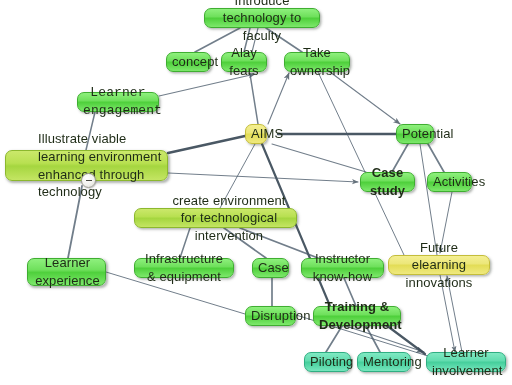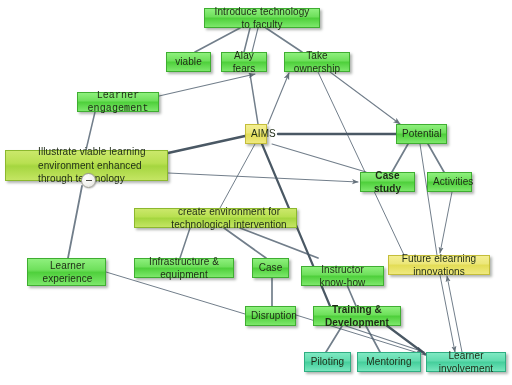--- a/index.html
+++ b/index.html
@@ -18,27 +18,27 @@
   #edge-layer {
     position: absolute;
     left: 0;
     top: 0;
     width: 512px;
     height: 385px;
   }
   .node {
     position: absolute;
     box-sizing: border-box;
-    border-radius: 0;
+    border-radius: 7px;
     display: flex;
     align-items: center;
     justify-content: center;
     text-align: center;
     padding: 2px 5px;
-    font-size: 10px;
+    font-size: 13px;
     line-height: 1.35;
     color: #1e2b16;
     letter-spacing: 0.1px;
     box-shadow: 1.5px 1.5px 2.5px rgba(60,70,60,0.40);
     z-index: 5;
     user-select: none;
   }
   .node span {
     display: block;
     width: 100%;
@@ -134,74 +134,74 @@
         <line x1="440" y1="275" x2="455" y2="352" stroke="#4a5a6a" stroke-width="1" stroke-linecap="round" opacity="0.78" marker-end="url(#arrowhead)"></line>
         <line x1="462" y1="352" x2="447" y2="276" stroke="#4a5a6a" stroke-width="1" stroke-linecap="round" opacity="0.78" marker-end="url(#arrowhead)"></line>
       </g>
   </svg>
 
   <div id="nodes-group">
       <div class="node c-green" style="left: 204px; top: 8px; width: 116px; height: 20px;">
         <span>Introduce technology to faculty</span>
       </div>
       <div class="node c-green" style="left: 166px; top: 52px; width: 45px; height: 20px;">
-        <span>viable</span>
+        <span>concept</span>
       </div>
       <div class="node c-green" style="left: 221px; top: 52px; width: 46px; height: 20px;">
         <span>Alay fears</span>
       </div>
       <div class="node c-green" style="left: 284px; top: 52px; width: 66px; height: 20px;">
         <span>Take ownership</span>
       </div>
       <div class="node c-green" style="left: 77px; top: 92px; width: 82px; height: 20px; font-family: Liberation Mono, monospace;">
         <span>Learner engagement</span>
       </div>
       <div class="node c-yellow" style="left: 245px; top: 124px; width: 22px; height: 20px;">
         <span>AIMS</span>
       </div>
-      <div class="node c-green" style="left: 396px; top: 124px; width: 51px; height: 20px;">
+      <div class="node c-green" style="left: 396px; top: 124px; width: 38px; height: 20px;">
         <span>Potential</span>
       </div>
       <div class="node c-yellowgreen left-align" style="left: 5px; top: 150px; width: 163px; height: 31px;">
         <span>Illustrate viable learning environment enhanced through technology</span>
       </div>
       <div class="node c-green" style="left: 360px; top: 172px; width: 55px; height: 20px; font-weight: bold;">
         <span>Case study</span>
       </div>
       <div class="node c-green" style="left: 427px; top: 172px; width: 45px; height: 20px;">
         <span>Activities</span>
       </div>
       <div class="node c-yellowgreen" style="left: 134px; top: 208px; width: 163px; height: 20px;">
         <span>create environment for technological intervention</span>
       </div>
       <div class="node c-green" style="left: 134px; top: 258px; width: 100px; height: 20px;">
         <span>Infrastructure &amp; equipment</span>
       </div>
       <div class="node c-green" style="left: 252px; top: 258px; width: 37px; height: 20px;">
         <span>Case</span>
       </div>
-      <div class="node c-green" style="left: 301px; top: 266px; width: 83px; height: 20px; justify-content: center;">
+      <div class="node c-green" style="left: 301px; top: 258px; width: 83px; height: 20px; justify-content: center;">
         <span>Instructor know-how</span>
       </div>
       <div class="node c-green" style="left: 27px; top: 258px; width: 79px; height: 28px; padding-left: 7px;">
         <span>Learner experience</span>
       </div>
       <div class="node c-yellow" style="left: 388px; top: 255px; width: 102px; height: 20px;">
         <span>Future elearning innovations</span>
       </div>
       <div class="node c-green" style="left: 245px; top: 306px; width: 51px; height: 20px;">
         <span>Disruption</span>
       </div>
       <div class="node c-green" style="left: 313px; top: 306px; width: 88px; height: 20px; font-weight: bold;">
         <span>Training &amp; Development</span>
       </div>
       <div class="node c-teal" style="left: 304px; top: 352px; width: 47px; height: 20px;">
         <span>Piloting</span>
       </div>
-      <div class="node c-teal" style="left: 357px; top: 352px; width: 64px; height: 20px;">
+      <div class="node c-teal" style="left: 357px; top: 352px; width: 54px; height: 20px;">
         <span>Mentoring</span>
       </div>
       <div class="node c-teal" style="left: 426px; top: 352px; width: 80px; height: 20px;">
         <span>Learner involvement</span>
       </div>
     </div>
 
   <div class="collapse-btn" id="collapse-btn" style="left: 81px; top: 173px;">
     <i></i>
   </div>

